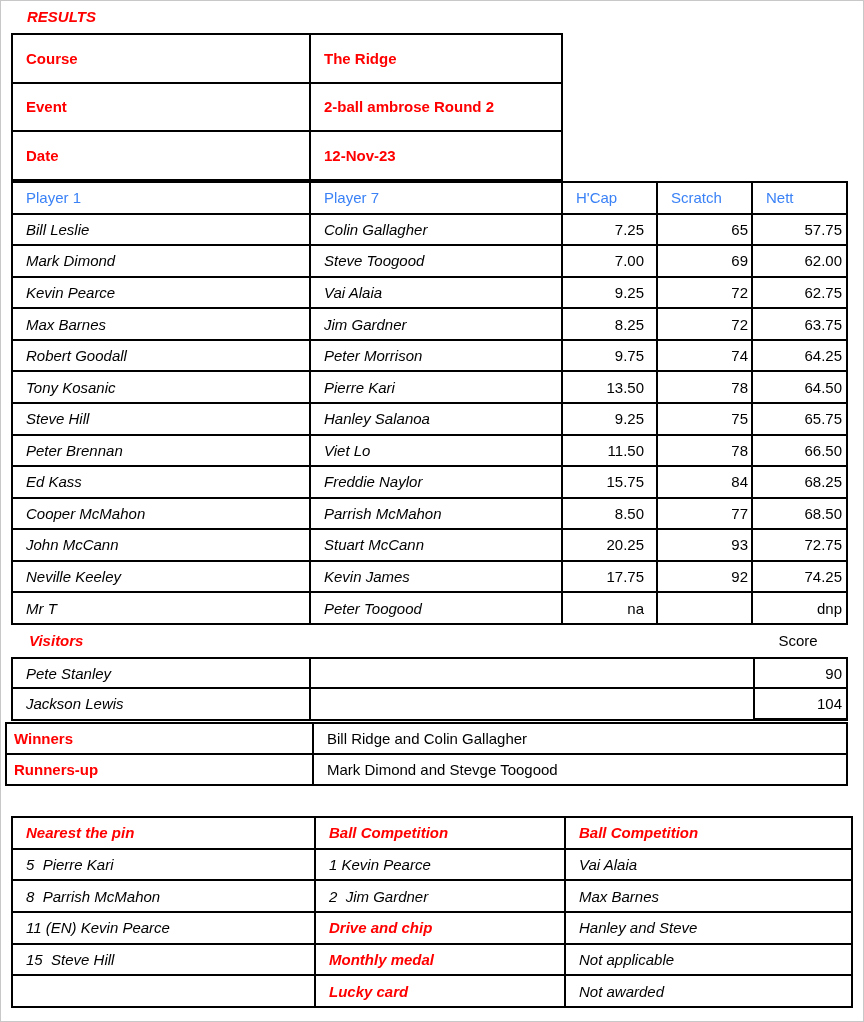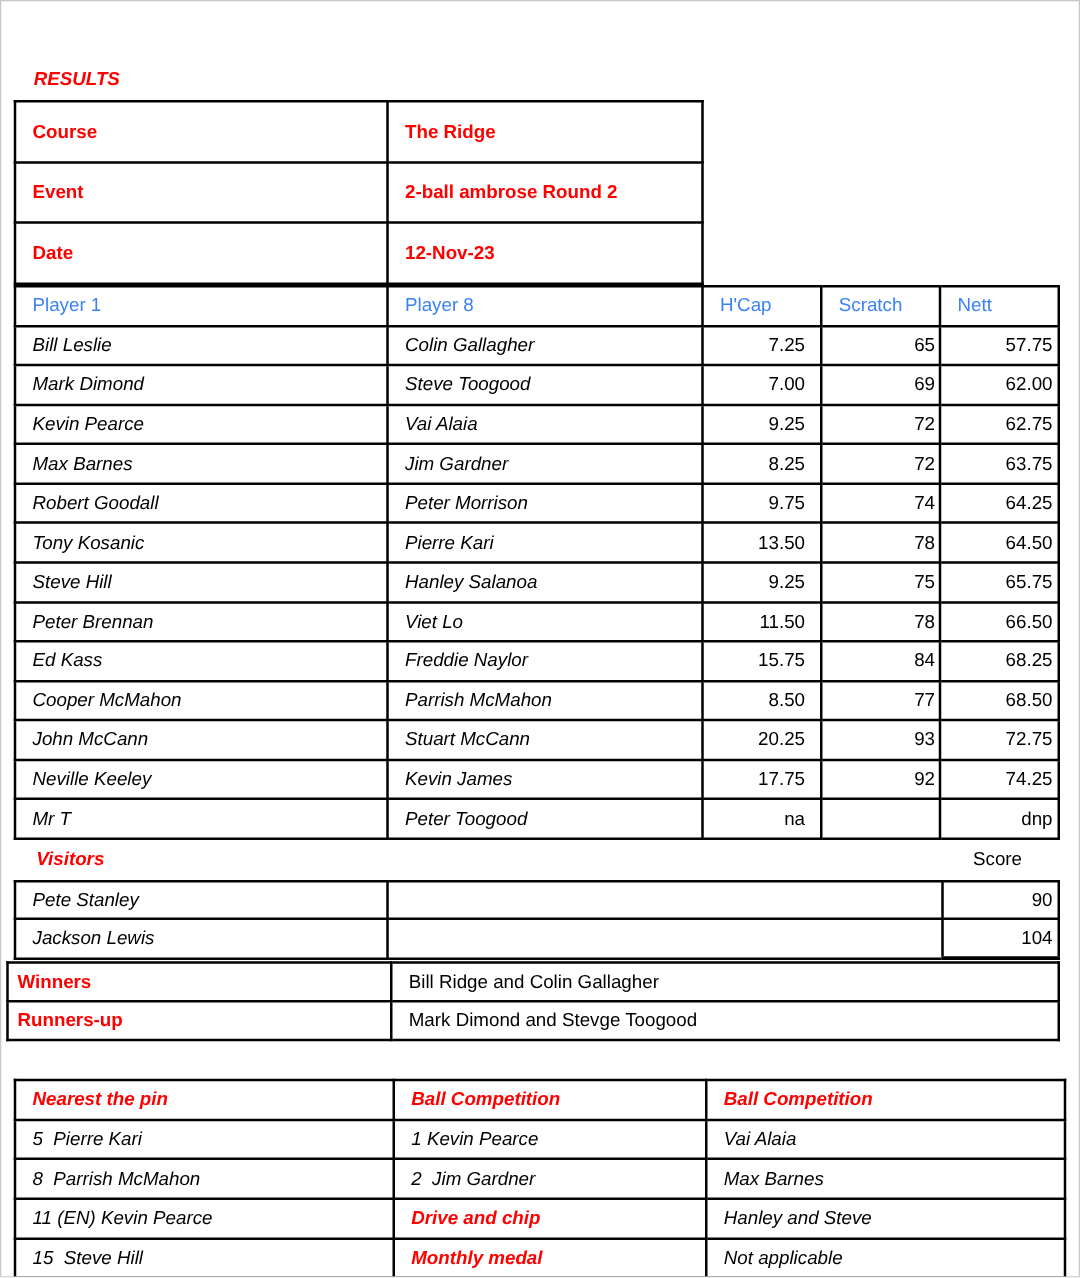--- a/index.html
+++ b/index.html
@@ -7,21 +7,21 @@
   #page {
     position:relative;
     width:864px; height:1022px;
     background:#ffffff;
     border:1px solid #c8c8c8;
     font-family:"Liberation Sans", sans-serif;
     color:#000000;
     overflow:hidden;
   }
 
-  .abs { position:absolute;margin-top:47px; }
+  .abs { position:absolute; }
 
   table { border-collapse:collapse; table-layout:fixed; }
   td {
     border:2px solid #000000;
     font-size:15px;
     vertical-align:middle;
     padding:0 0 0 13px;
     white-space:pre;
     overflow:hidden;
   }
@@ -94,21 +94,21 @@
     <colgroup>
       <col style="width:298px">
         <col style="width:252px">
       <col style="width:95px">
         <col style="width:95px">
         <col style="width:95px">
     </colgroup>
     <tbody>
         <tr>
       <td class="hdr">Player 1</td>
-      <td class="hdr">Player 8</td>
+      <td class="hdr">Player 7</td>
       <td class="hdr">H'Cap</td>
       <td class="hdr">Scratch</td>
       <td class="hdr">Nett</td>
     </tr>
     <tr>
       <td class="name">Bill Leslie</td>
       <td class="name">Colin Gallagher</td>
       <td class="num num-hcap">7.25</td>
       <td class="num num-scratch">65</td>
       <td class="num num-nett">57.75</td>

